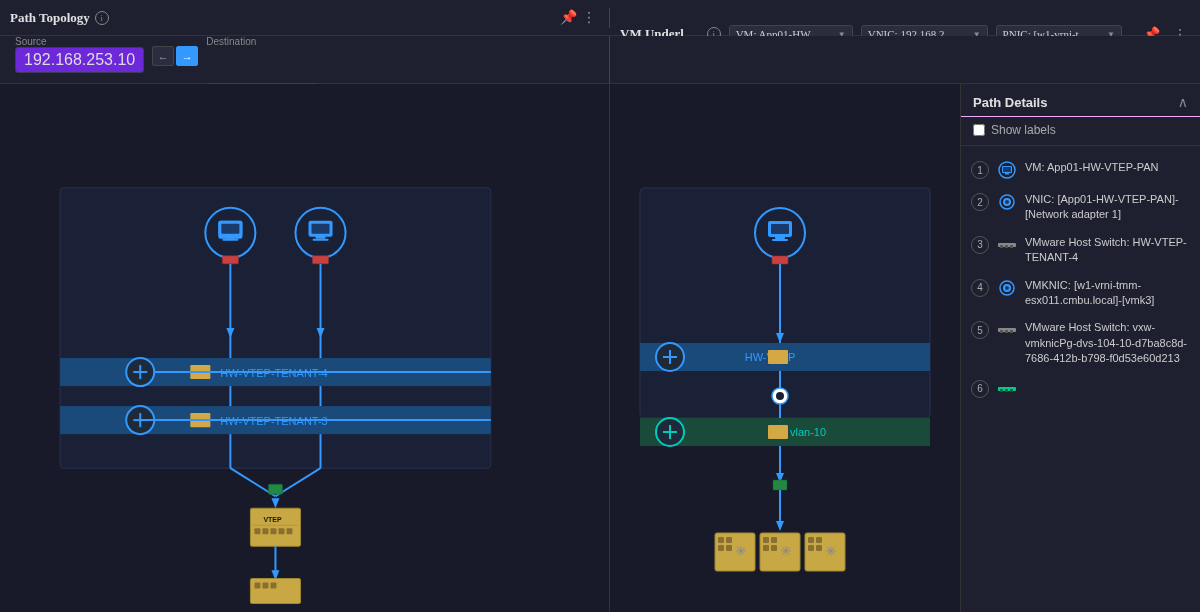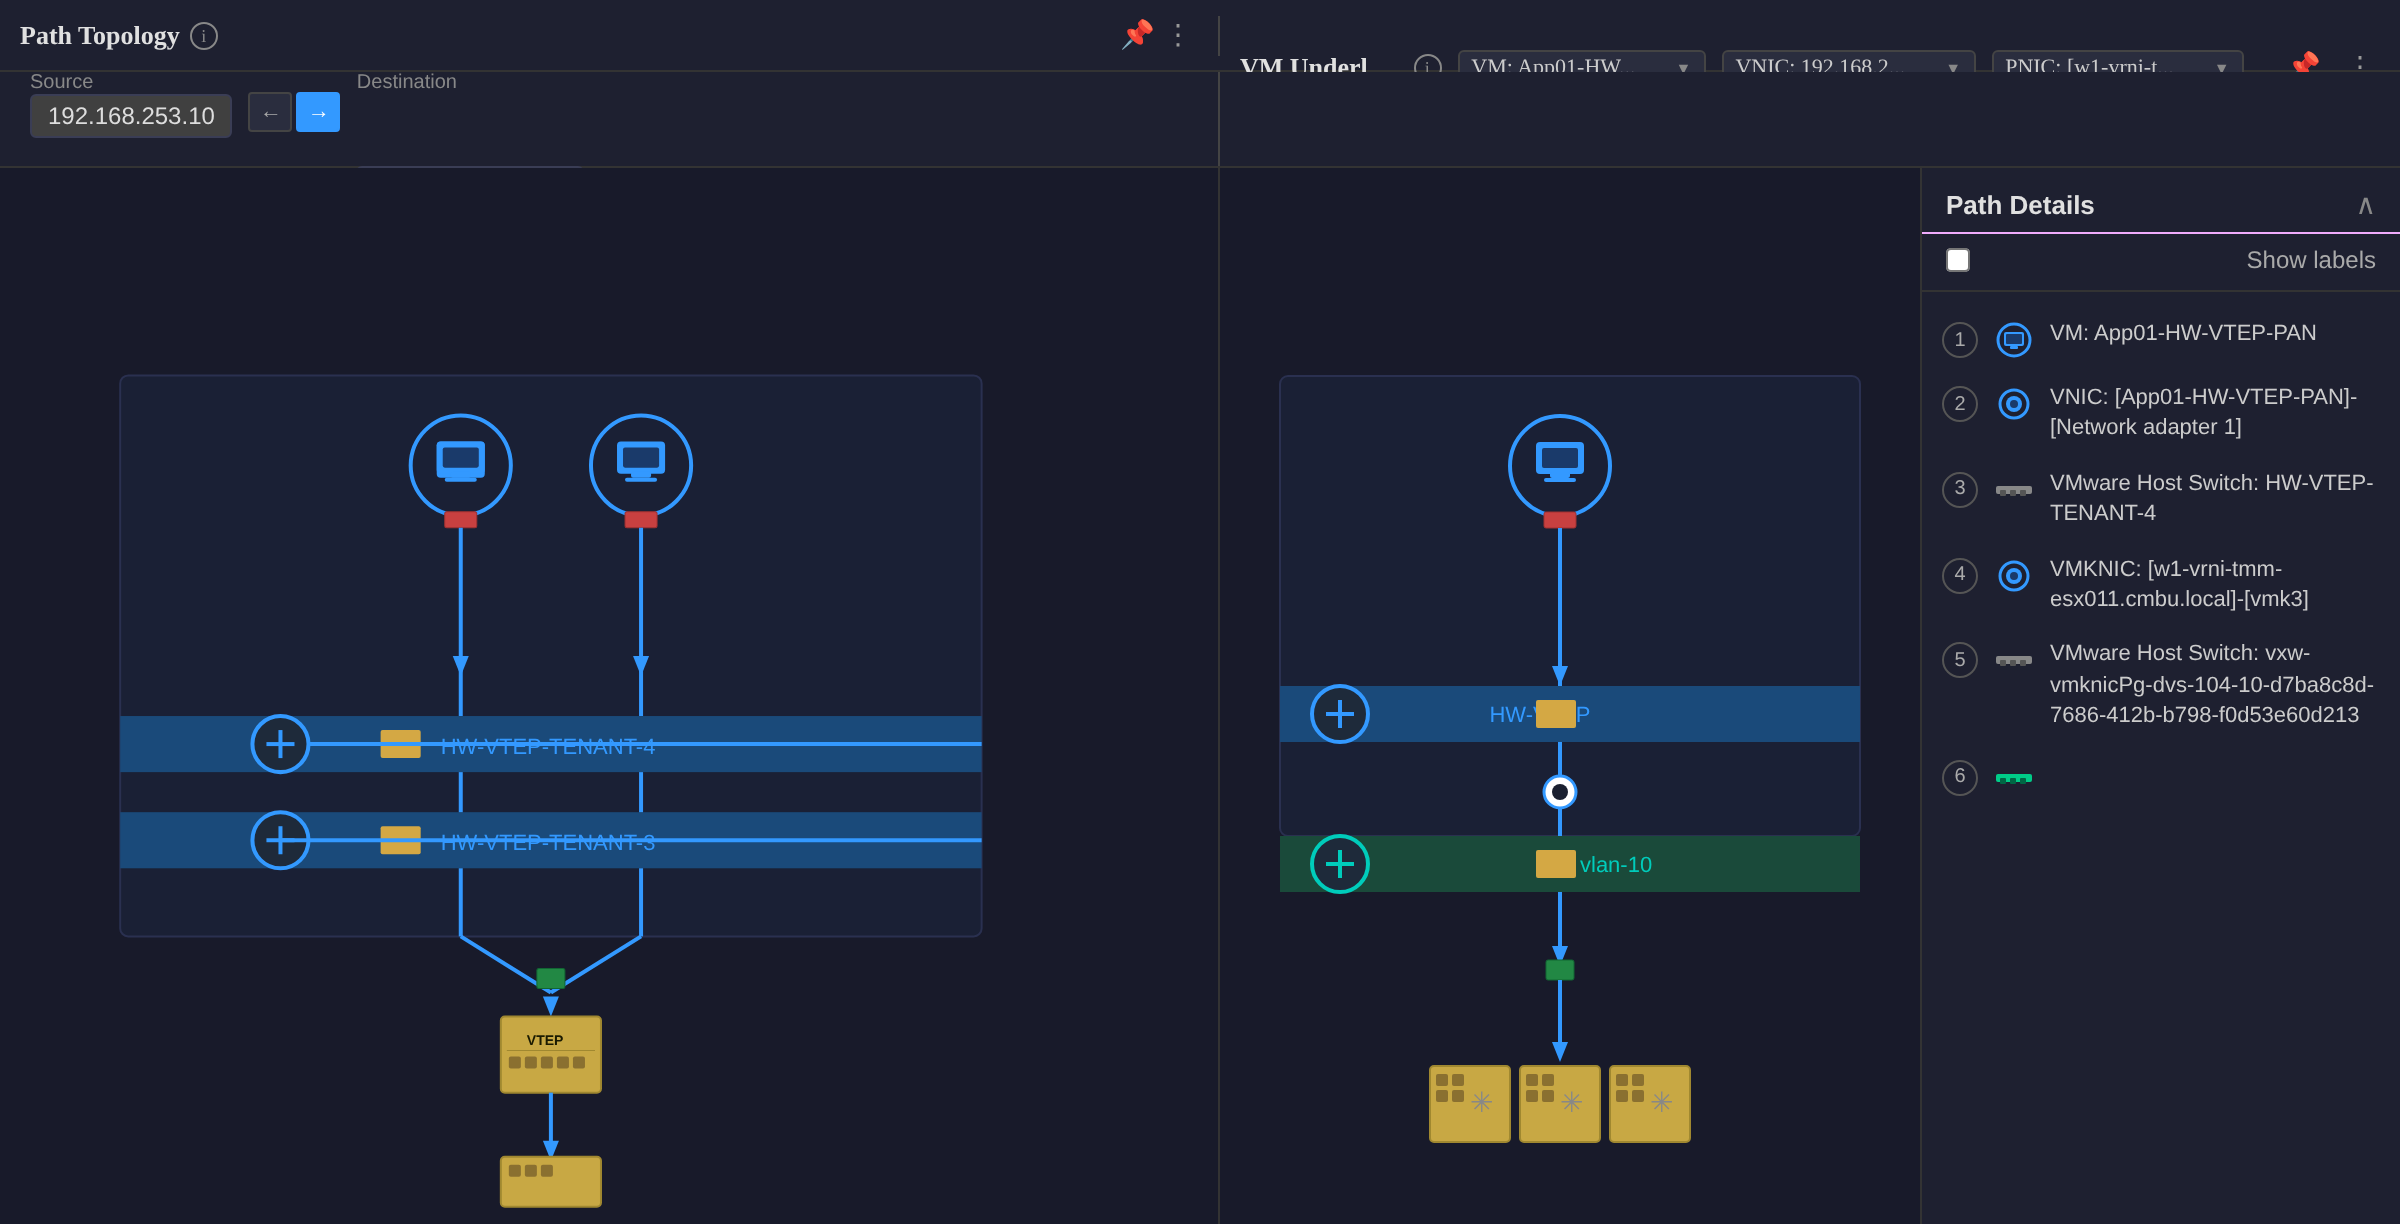--- a/index.html
+++ b/index.html
@@ -82,23 +82,23 @@
       gap: 20px;
       max-width: 150px;
       white-space: nowrap;
       overflow: hidden;
       text-overflow: ellipsis;
     }
     .dropdown-pill .chevron { font-size: 8px; color: #888; }
     .sd-group { display: flex; flex-direction: column; }
     .sd-label { font-size: 10px; color: #888; }
     .sd-value {
-      font-size: 12px;
+      font-size: 16px;
       color: #ddd;
-      background: #404040;
+      background: #6d28d9;
       padding: 3px 8px;
       border-radius: 3px;
       border: 1px solid #3a3d55;
     }
     .nav-btns {
       display: flex;
       gap: 2px;
       margin-top: 10px;
     }
     .nav-btn {
@@ -192,21 +192,20 @@
       font-size: 14px;
     }
     .pd-show-labels {
       display: flex;
       align-items: center;
       gap: 6px;
       padding: 6px 12px 8px;
       border-bottom: 1px solid #333;
       font-size: 12px;
       color: #aaa;
-      justify-content: space-between;
     }
     .pd-show-labels input[type=checkbox] {
       width: 12px;
       height: 12px;
       accent-color: #3399ff;
     }
     .pd-items {
       flex: 1;
       overflow-y: auto;
       padding: 8px 0;

